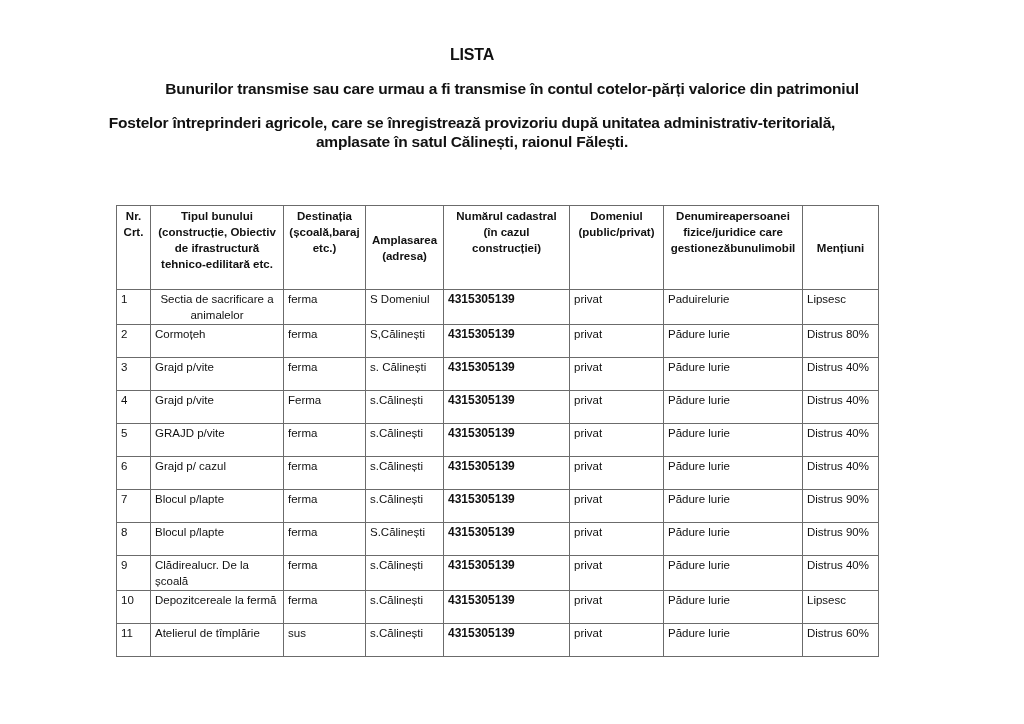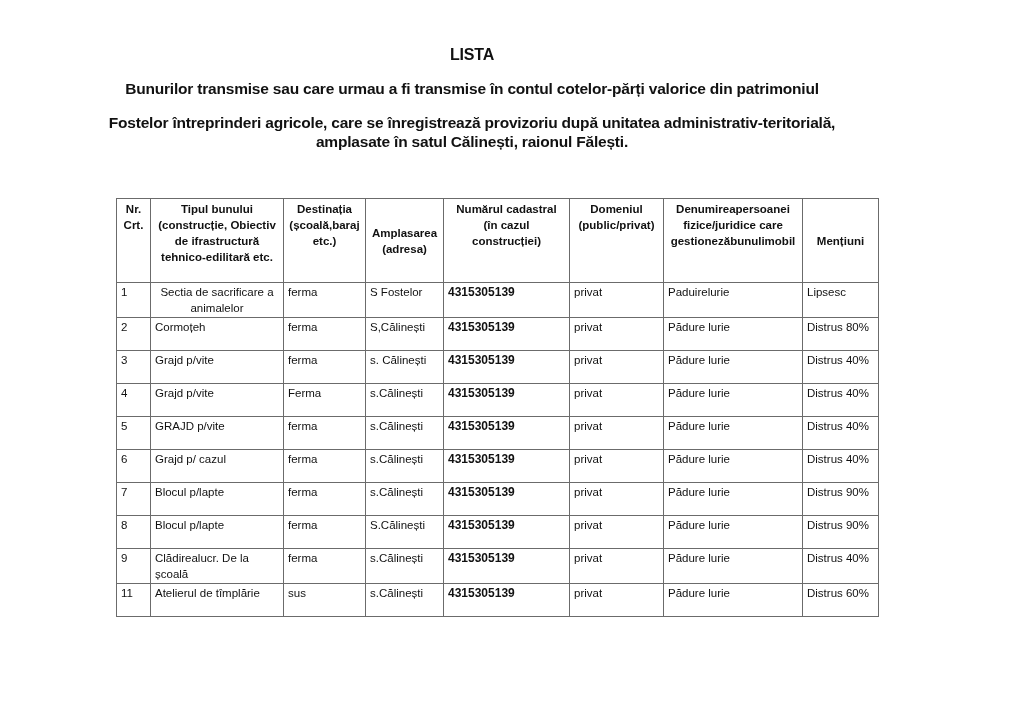--- a/index.html
+++ b/index.html
@@ -1,24 +1,24 @@
 <!DOCTYPE html>
 <html><head>
 <meta charset="utf-8">
 <style>
   html, body { margin: 0; padding: 0; background: #ffffff; }
   body { width: 1024px; height: 724px; position: relative; overflow: hidden;
          font-family: "Liberation Sans", "DejaVu Sans", sans-serif; color: #111; }
   .title { position: absolute; left: 0; width: 944px; text-align: center;
            font-weight: bold; font-size: 15.5px; letter-spacing: -0.2px; }
   .t0 { top: 46px; font-size: 16px; }
-  .t1 { top: 80px; }
+  .t1 { top: 80px; margin-left: 40px; }
   .t2 { top: 114px; }
   .t3 { top: 133px; }
-  table { position: absolute; left: 116px; top: 198px; border-collapse: collapse;
+  table { position: absolute; left: 116px; top: 205px; border-collapse: collapse;
           font-size: 11.5px; table-layout: fixed; }
   th, td { border: 1.5px solid #6b6b6b; padding: 1px 4px; vertical-align: top;
            line-height: 16px; }
   th { font-weight: bold; text-align: center; height: 80px; padding-top: 2px; }
   th.mid { vertical-align: middle; }
   td { height: 30px; }
   td.cad { font-weight: bold; font-size: 12px; }
   td.center { text-align: center; margin-top: 36px; }
 </style>
 </head>
@@ -50,21 +50,21 @@
       <th>Domeniul (public/privat)</th>
       <th>Denumireapersoanei fizice/juridice care gestionezăbunulimobil</th>
       <th class="mid">Mențiuni</th>
     </tr>
   </thead>
   <tbody id="tbody">
       <tr>
         <td>1</td>
         <td class="center">Sectia de sacrificare a animalelor</td>
         <td>ferma</td>
-        <td>S Fostelor</td>
+        <td>S Domeniul</td>
         <td class="cad">4315305139</td>
         <td>privat</td>
         <td>Paduirelurie</td>
         <td>Lipsesc</td>
       </tr>
       <tr>
         <td>2</td>
         <td>Cormoțeh</td>
         <td>ferma</td>
         <td>S,Călinești</td>
@@ -137,20 +137,30 @@
         <td>9</td>
         <td>Clădirealucr. De la școală</td>
         <td>ferma</td>
         <td>s.Călinești</td>
         <td class="cad">4315305139</td>
         <td>privat</td>
         <td>Pădure lurie</td>
         <td>Distrus 40%</td>
       </tr>
       <tr>
+        <td>10</td>
+        <td>Depozitcereale la fermă</td>
+        <td>ferma</td>
+        <td>s.Călinești</td>
+        <td class="cad">4315305139</td>
+        <td>privat</td>
+        <td>Pădure lurie</td>
+        <td>Lipsesc</td>
+      </tr>
+      <tr>
         <td>11</td>
         <td>Atelierul de tîmplărie</td>
         <td>sus</td>
         <td>s.Călinești</td>
         <td class="cad">4315305139</td>
         <td>privat</td>
         <td>Pădure lurie</td>
         <td>Distrus 60%</td>
       </tr>
     </tbody>

